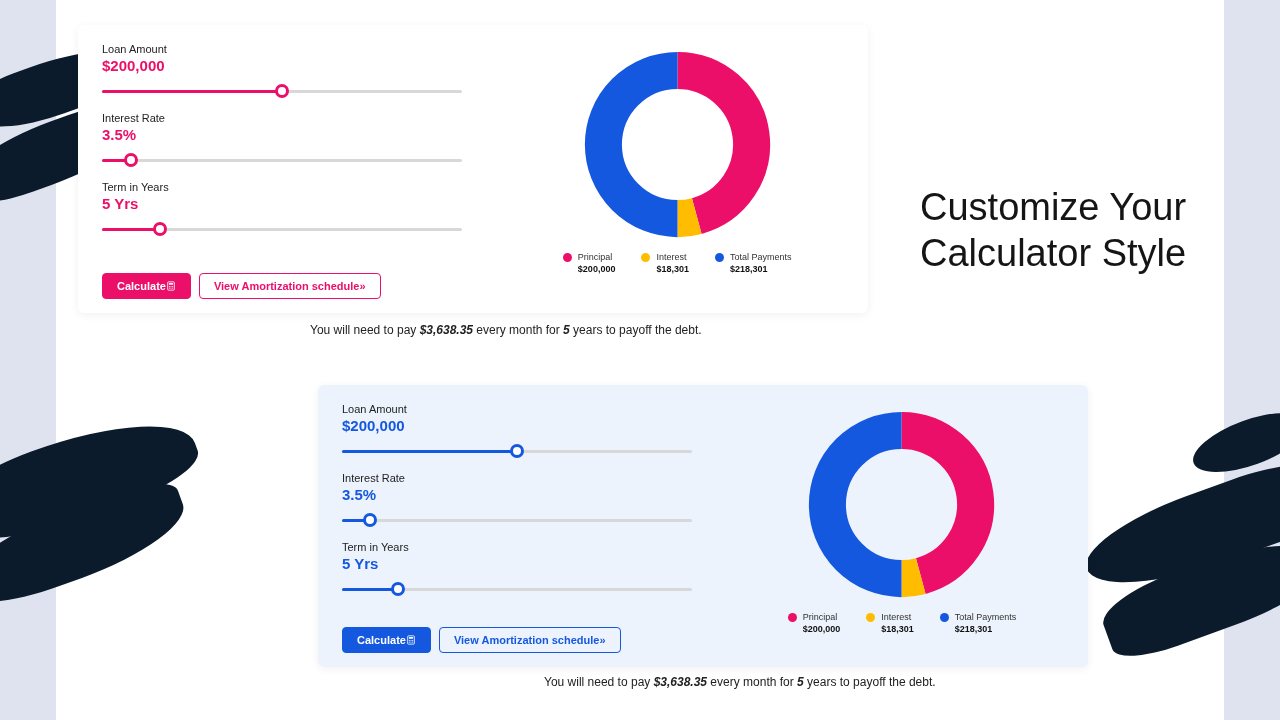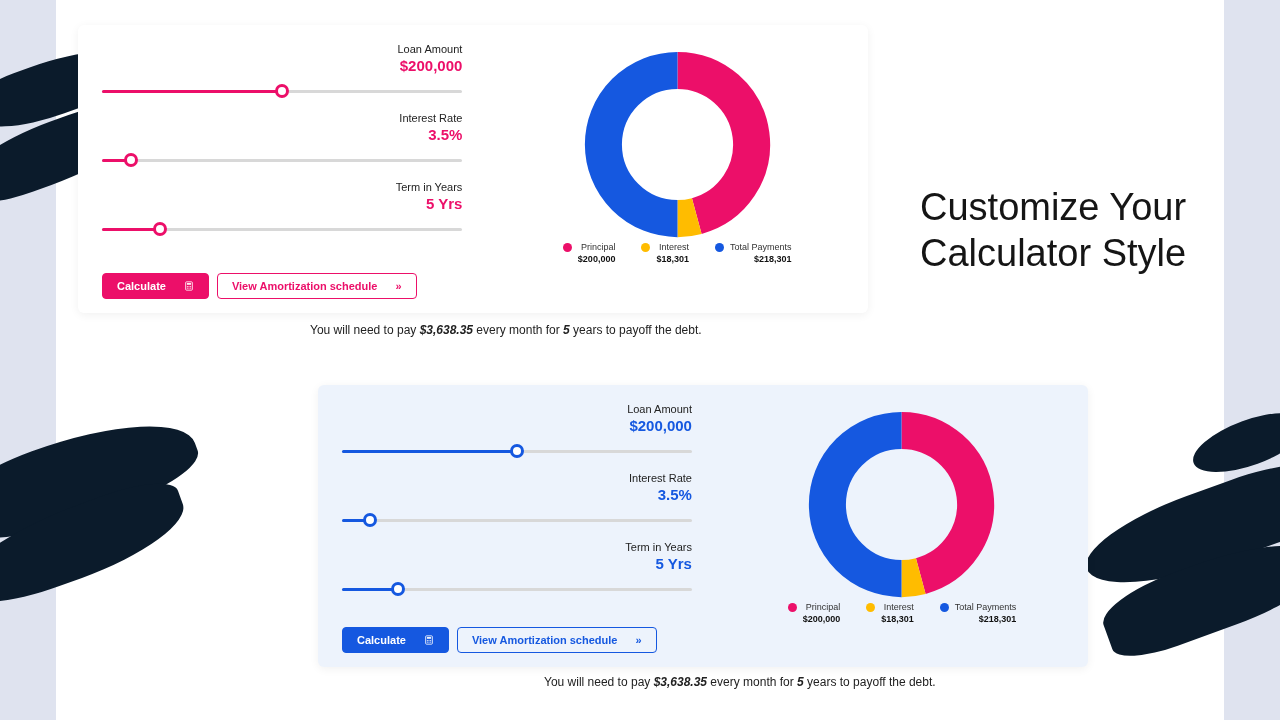--- a/index.html
+++ b/index.html
@@ -36,21 +36,20 @@
   color: #151515;
   line-height: 1.2;
 }
 
 .calc {
   position: absolute;
   background: #fff;
   border-radius: 6px;
   display: flex;
   box-shadow: 0 2px 10px rgba(0,0,0,0.06);
-  text-align: right;
 }
 .calc.c1 { left: 78px; top: 25px; width: 790px; height: 288px; }
 .calc.c2 { left: 318px; top: 385px; width: 770px; height: 282px; background: #edf3fc; }
 
 .sliders {
   flex: 1.08;
   padding: 18px 24px 14px 24px;
   display: flex;
   flex-direction: column;
 }
@@ -86,32 +85,32 @@
   position: absolute; top: 0; width: 14px; height: 14px;
   border-radius: 50%; background: #fff; border: 3px solid;
   transform: translateX(-50%);
 }
 .c1 .thumb { border-color: #ec0f69; }
 .c2 .thumb { border-color: #1558e0; }
 
 .btnrow { margin-top: auto; display: flex; gap: 8px; }
 .btn {
   font-size: 11px; font-weight: 600; padding: 6px 14px;
-  border-radius: 4px; display: inline-flex; align-items: center; gap: 18px;
+  border-radius: 4px; display: inline-flex; align-items: center; gap: 0;
   cursor: pointer; border: 1px solid;
 }
 .c1 .btn.primary { background: #ec0f69; border-color: #ec0f69; color: #fff; }
 .c1 .btn.outline { background: #fff; border-color: #ec0f69; color: #ec0f69; }
 .c2 .btn.primary { background: #1558e0; border-color: #1558e0; color: #fff; }
 .c2 .btn.outline { background: transparent; border-color: #1558e0; color: #1558e0; }
 .icon-calc { width: 10px; height: 10px; }
 .icon-chev { font-size: 11px; line-height: 1; }
 
 .legend {
-  display: flex; gap: 26px; font-size: 9px;
+  display: flex; gap: 26px; margin-top: 10px; font-size: 9px;
 }
 .litem { display: flex; align-items: flex-start; gap: 6px; }
 .ldot { width: 9px; height: 9px; border-radius: 50%; margin-top: 1px; flex-shrink: 0; }
 .ltxt { display: flex; flex-direction: column; line-height: 1.3; }
 .llabel { color: #333; }
 .lval { font-weight: 700; color: #111; }
 
 .summary {
   position: absolute;
   font-size: 12px;

